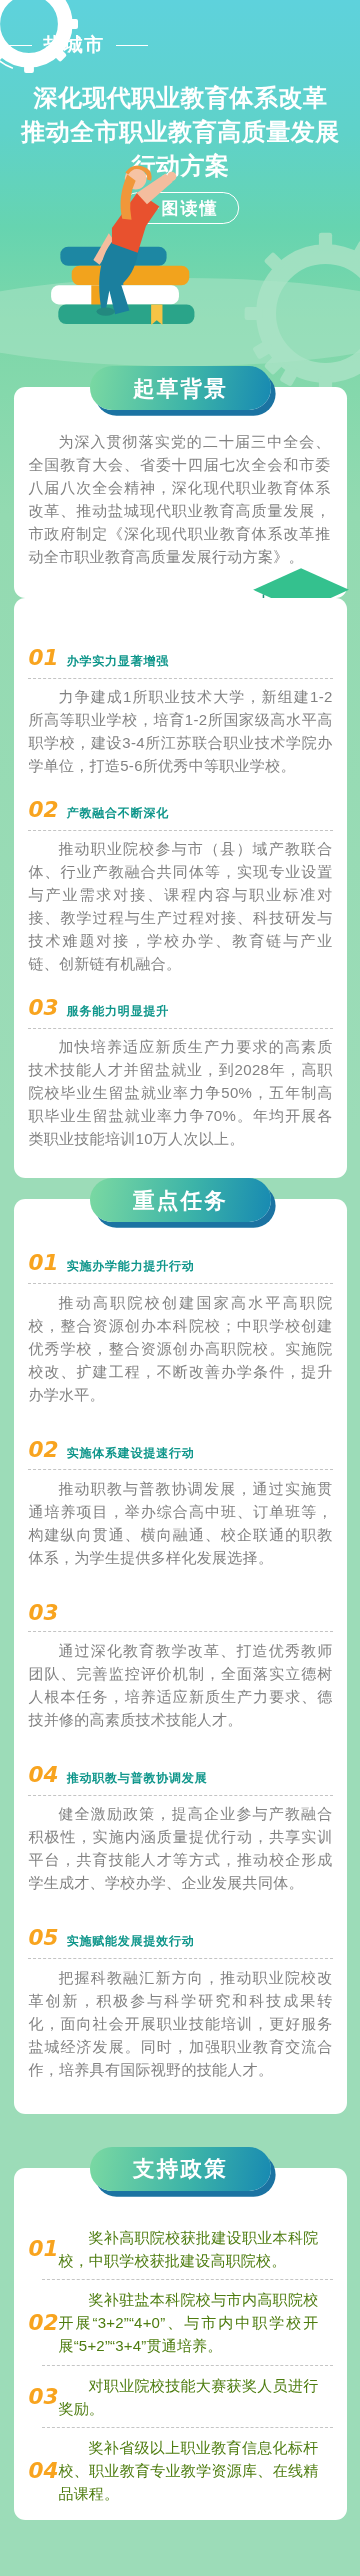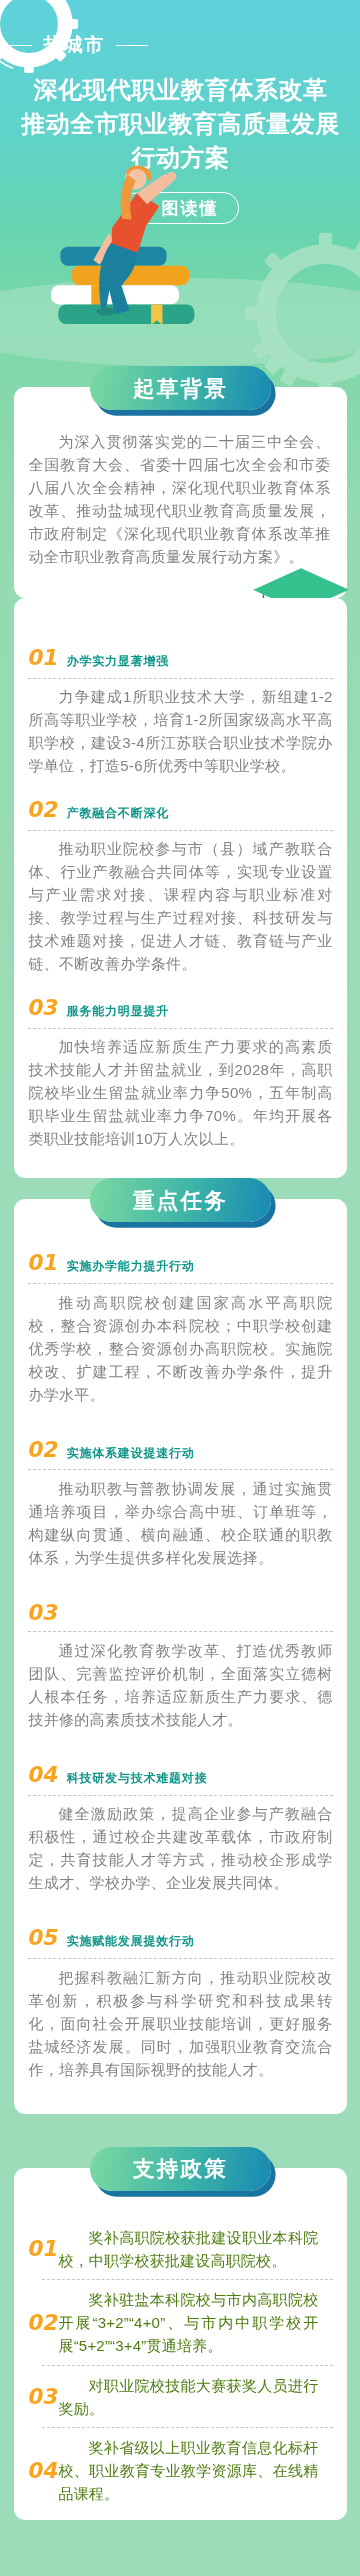--- a/index.html
+++ b/index.html
@@ -14,21 +14,21 @@
   .gear-left{position:absolute;top:-25px;left:-19.6px;width:98px;height:98px;z-index:3;}
   .gear-right{position:absolute;top:231px;right:-47px;width:165px;height:165px;z-index:0;opacity:.85;}
 
   
   .hero{position:relative;height:319px;z-index:1;}
   .swoosh{position:absolute;left:-72px;top:278px;width:505px;height:88px;border-radius:50%;
     background:#abe3c6;opacity:.55;}
   .city-row{position:absolute;top:32px;left:0;width:100%;display:flex;align-items:center;justify-content:flex-start;gap:11.3px;}
   .city-line{width:32px;height:1px;background:#ffffff;}
   .city-name{color:#fff;font-size:19px;font-weight:700;letter-spacing:1.5px;margin:0;}
-  .main-title{position:absolute;top:73px;left:0;width:100%;text-align:center;color:#fff;
+  .main-title{position:absolute;top:81px;left:0;width:100%;text-align:center;color:#fff;
     font-size:24px;font-weight:800;line-height:34px;letter-spacing:0.5px;margin:0;}
   .badge{position:absolute;top:192px;left:50%;transform:translateX(-50%);
     color:#fff;border:1.5px solid #fff;border-radius:16.5px;font-size:17px;font-weight:600;
     letter-spacing:2.1px;padding:3.6px 19.6px;white-space:nowrap;}
   .woman{position:absolute;left:30px;top:127px;width:185px;height:198px;z-index:2;}
 
   
   .pill{position:relative;z-index:2;width:181px;height:44px;margin:0 auto -23px auto;
     border-radius:24px;background:linear-gradient(100deg,#7bd9a2 0%,#3db4a8 55%,#1789b2 100%);
     box-shadow:4.6px 5.7px 0 0 #1b73a2;
@@ -180,21 +180,21 @@
           <hr class="dash">
           <p class="para">力争建成1所职业技术大学，新组建1-2所高等职业学校，培育1-2所国家级高水平高职学校，建设3-4所江苏联合职业技术学院办学单位，打造5-6所优秀中等职业学校。</p>
         </div>
 
         <div class="item">
           <div class="item-head">
             <span class="num">02</span>
             <h4 class="item-title">产教融合不断深化</h4>
           </div>
           <hr class="dash">
-          <p class="para">推动职业院校参与市（县）域产教联合体、行业产教融合共同体等，实现专业设置与产业需求对接、课程内容与职业标准对接、教学过程与生产过程对接、科技研发与技术难题对接，促进人才链、教育链与产业链、不断改善办学条件。</p>
+          <p class="para">推动职业院校参与市（县）域产教联合体、行业产教融合共同体等，实现专业设置与产业需求对接、课程内容与职业标准对接、教学过程与生产过程对接、科技研发与技术难题对接，学校办学、教育链与产业链、创新链有机融合。</p>
         </div>
 
         <div class="item">
           <div class="item-head">
             <span class="num">03</span>
             <h4 class="item-title">服务能力明显提升</h4>
           </div>
           <hr class="dash">
           <p class="para">加快培养适应新质生产力要求的高素质技术技能人才并留盐就业，到2028年，高职院校毕业生留盐就业率力争50%，五年制高职毕业生留盐就业率力争70%。年均开展各类职业技能培训10万人次以上。</p>
         </div>
@@ -228,24 +228,24 @@
           <div class="item-head">
             <span class="num">03</span>
           </div>
           <hr class="dash">
           <p class="para">通过深化教育教学改革、打造优秀教师团队、完善监控评价机制，全面落实立德树人根本任务，培养适应新质生产力要求、德技并修的高素质技术技能人才。</p>
         </div>
 
         <div class="item">
           <div class="item-head">
             <span class="num">04</span>
-            <h4 class="item-title">科技研发与技术难题对接</h4>
-          </div>
-          <hr class="dash">
-          <p class="para">健全激励政策，提高企业参与产教融合积极性，通过校企共建改革载体，市政府制定，共育技能人才等方式，推动校企形成学生成才、学校办学、企业发展共同体。</p>
+            <h4 class="item-title">推动职教与普教协调发展</h4>
+          </div>
+          <hr class="dash">
+          <p class="para">健全激励政策，提高企业参与产教融合积极性，实施内涵质量提优行动，共享实训平台，共育技能人才等方式，推动校企形成学生成才、学校办学、企业发展共同体。</p>
         </div>
 
         <div class="item">
           <div class="item-head">
             <span class="num">05</span>
             <h4 class="item-title">实施赋能发展提效行动</h4>
           </div>
           <hr class="dash">
           <p class="para">把握科教融汇新方向，推动职业院校改革创新，积极参与科学研究和科技成果转化，面向社会开展职业技能培训，更好服务盐城经济发展。同时，加强职业教育交流合作，培养具有国际视野的技能人才。</p>
         </div>

